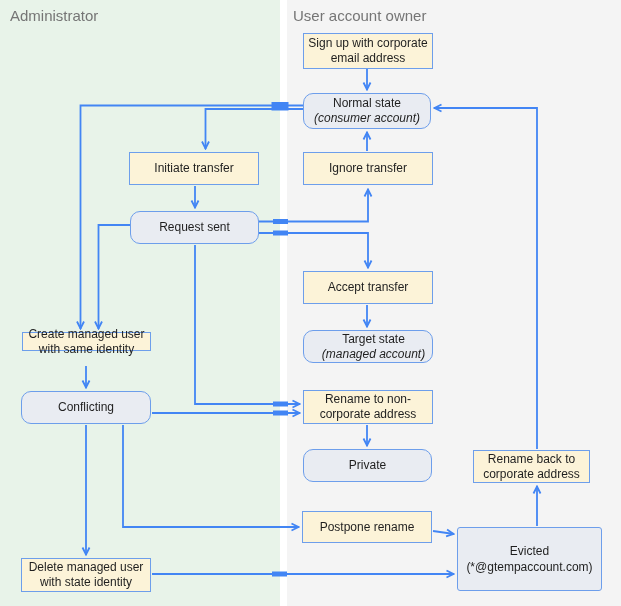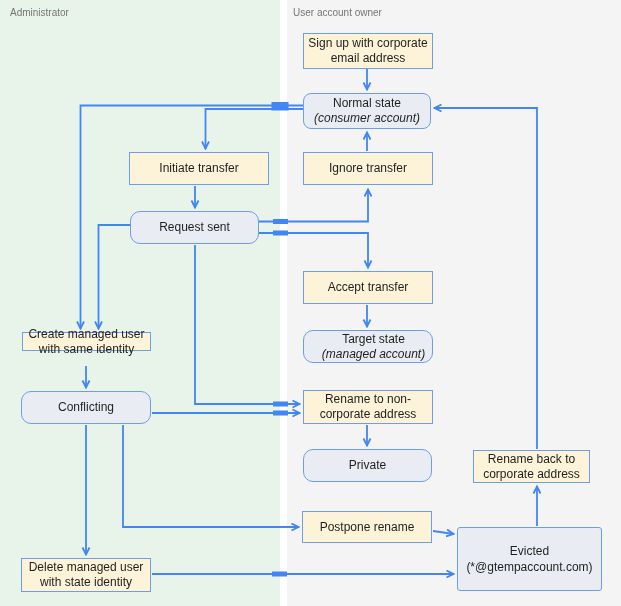--- a/index.html
+++ b/index.html
@@ -3,37 +3,37 @@
 <meta charset="utf-8">
 <style>
   html,body{margin:0;padding:0;background:#ffffff;}
   .canvas{
     position:relative;width:621px;height:606px;background:#ffffff;overflow:hidden;
     font-family:"Liberation Sans",sans-serif;font-size:12px;color:#1f1f1f;
   }
   .lane{position:absolute;top:0;bottom:0;}
   .lane-admin{left:0;width:280px;background:#e8f3e9;}
   .lane-user{left:287px;right:0;background:#f4f4f4;}
-  .lane-label{position:absolute;top:7px;left:10px;color:#757575;font-size:10px;}
+  .lane-label{position:absolute;top:7px;left:10px;color:#757575;font-size:15px;}
   .lane-user .lane-label{left:6px;}
   svg.edges{position:absolute;left:0;top:0;}
   svg.edges path{fill:none;stroke:#4285f4;stroke-width:1.8;}
   svg.edges rect{fill:#4285f4;}
   .node{
     position:absolute;display:flex;flex-direction:column;align-items:center;justify-content:center;
     text-align:center;line-height:15px;box-sizing:border-box;padding:1px 2px;
   }
   .node span{white-space:pre-line;}
   .action{background:#fcf3d8;border:1.5px solid #6d9eeb;}
   .state{background:#e9ecf2;border:1.5px solid #6d9eeb;border-radius:10px;}
   .em{font-style:italic;}
   #n-signup{left:303px;top:33px;width:130px;height:36px;}
-  #n-normal{left:303px;top:93px;width:128px;height:36px;border-radius:8px;}
+  #n-normal{left:303px;top:93px;width:128px;height:36px;}
   #n-ignore{left:303px;top:152px;width:130px;height:33px;}
-  #n-initiate{left:129px;top:152px;width:140px;height:33px;}
+  #n-initiate{left:129px;top:152px;width:130px;height:33px;}
   #n-request{left:130px;top:211px;width:129px;height:33px;}
   #n-accept{left:303px;top:271px;width:130px;height:33px;}
   #n-target{left:303px;top:330px;width:130px;height:33px;padding-left:13px;}
   #n-rename-noncorp{left:303px;top:390px;width:130px;height:34px;}
   #n-private{left:303px;top:449px;width:129px;height:33px;}
   #n-postpone{left:302px;top:511px;width:130px;height:32px;}
   #n-evicted{left:457px;top:527px;width:145px;height:64px;border-radius:3px;line-height:16px;}
   #n-rename-back{left:473px;top:450px;width:117px;height:33px;}
   #n-create{left:22px;top:332px;width:129px;height:19px;}
   #n-conflicting{left:21px;top:391px;width:130px;height:33px;}

